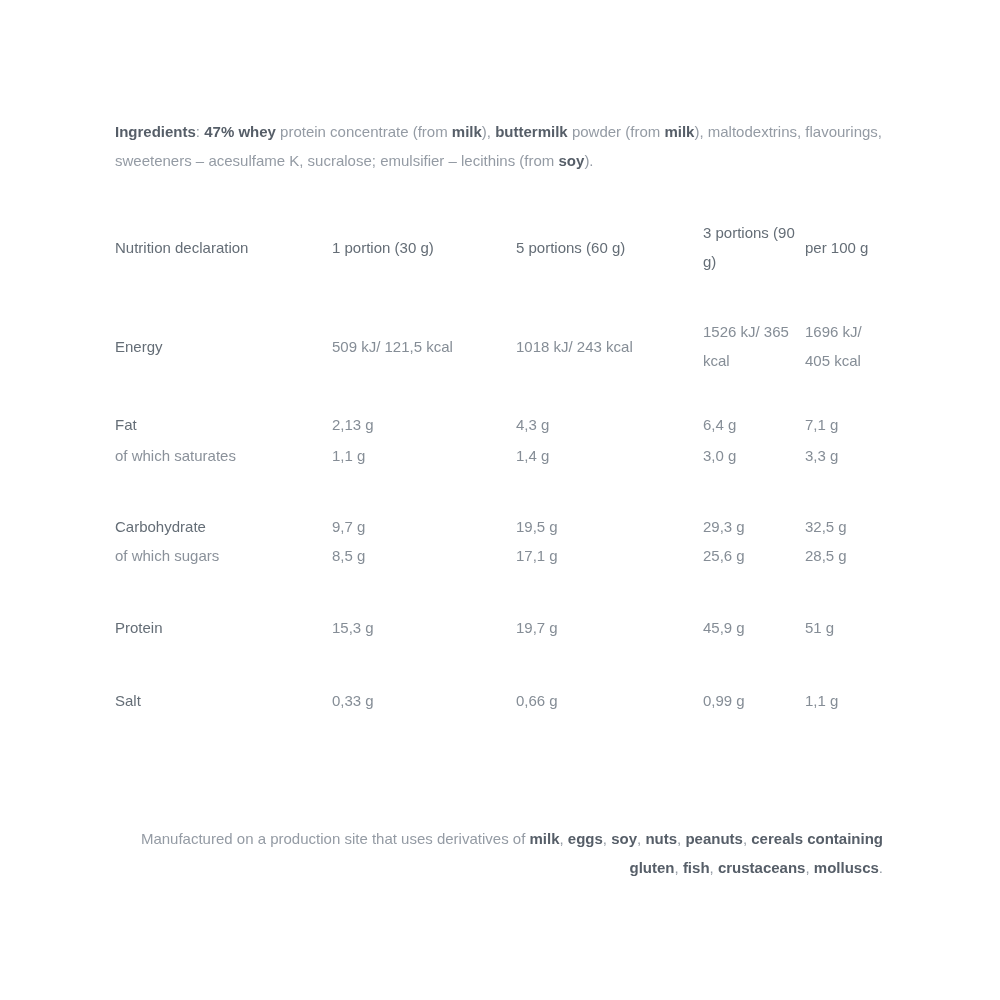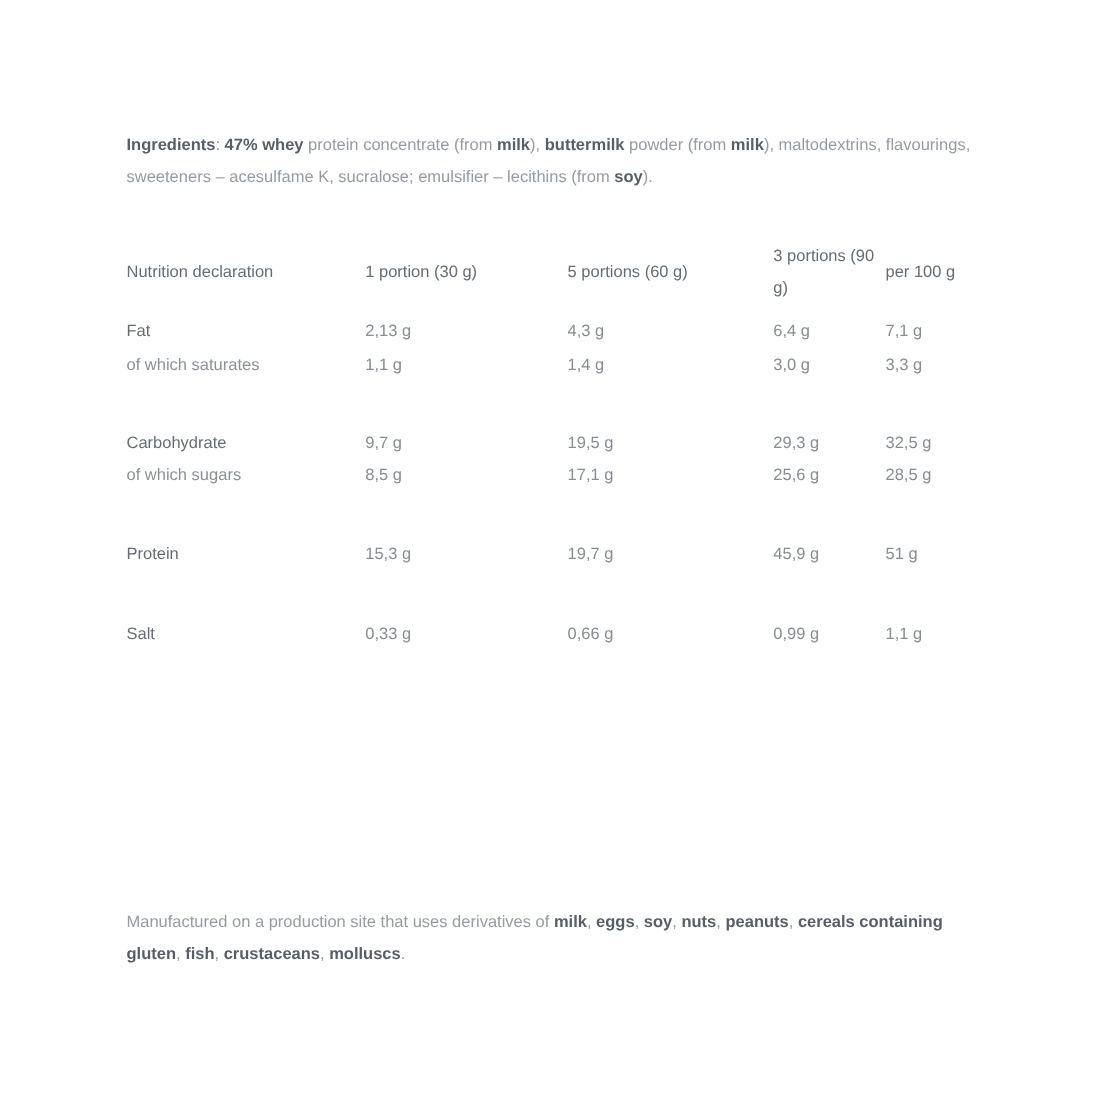--- a/index.html
+++ b/index.html
@@ -22,21 +22,21 @@
     margin: 0;
     line-height: 29px;
     color: #949ba4;
     font-weight: normal;
   }
   .para .em {
     color: #565e68;
     font-weight: bold;
   }
   #ingredients { top: 117px; }
-  #manufactured { top: 824px; }
+  #manufactured { top: 824px; text-align: right; }
 
   table.ntable {
     position: absolute;
     left: 115px;
     top: 210px;
     border-collapse: collapse;
     border-spacing: 0;
     table-layout: fixed;
     width: 770px;
   }
@@ -78,20 +78,27 @@
       <col class="c4">
       <col class="c5">
   </colgroup>
   <tbody>
       <tr class="r-header">
     <td class="lbl">Nutrition declaration</td>
     <td>1 portion (30 g)</td>
     <td>5 portions (60 g)</td>
     <td>3 portions (90 g)</td>
     <td>per 100 g</td>
+  </tr>
+  <tr class="r-energy">
+    <td class="lbl">Energy</td>
+    <td>509 kJ/ 121,5 kcal</td>
+    <td>1018 kJ/ 243 kcal</td>
+    <td>1526 kJ/ 365 kcal</td>
+    <td>1696 kJ/ 405 kcal</td>
   </tr>
   <tr class="r-fat">
     <td class="lbl">Fat</td>
     <td>2,13 g</td>
     <td>4,3 g</td>
     <td>6,4 g</td>
     <td>7,1 g</td>
   </tr>
   <tr class="r-sub">
     <td class="sublbl">of which saturates</td>

